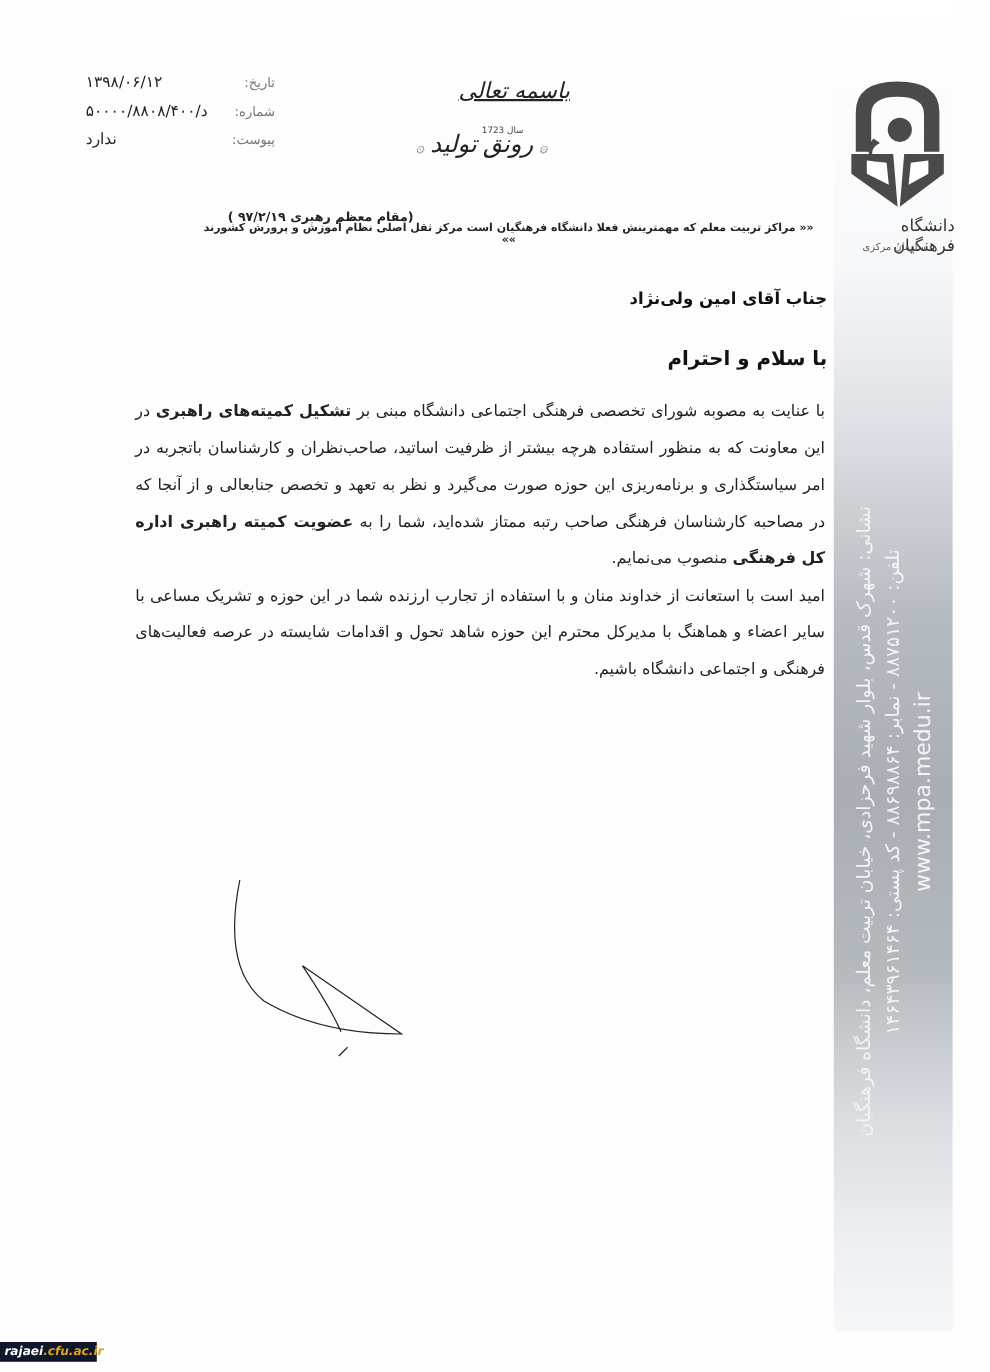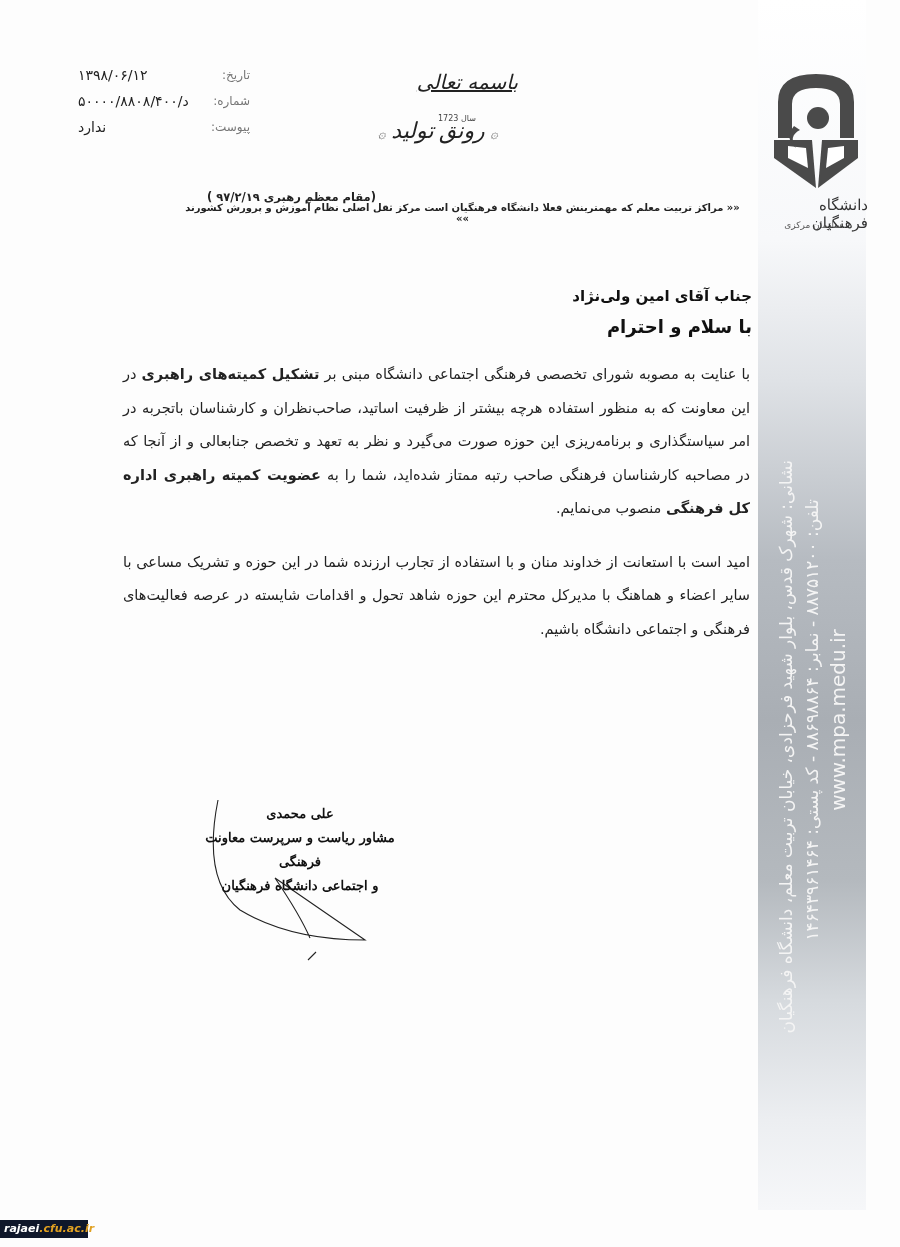--- a/index.html
+++ b/index.html
@@ -48,27 +48,27 @@
     .meta-label { width:42px; color:#777; font-size:12px; text-align:right; }
     .meta-value { flex:1; color:#222; font-size:14px; text-align:left; padding-left:8px; }
 
     
     .quote { position:absolute; left:180px; top:162px; width:565px; direction:rtl; text-align:center;
       font-weight:bold; font-size:10px; color:#222;margin-top:40px; }
     .quote-src { position:absolute; left:180px; top:190px; width:400px; direction:rtl; text-align:right;
       font-weight:bold; font-size:11.5px; color:#222;margin-left:27px; }
     .quote-src { left:180px; width:auto; right:auto; }
 
-    .recipient { position:absolute; right:148px; top:262px; direction:rtl; font-weight:bold; font-size:15px; color:#111;margin-top:25px; }
+    .recipient { position:absolute; right:148px; top:262px; direction:rtl; font-weight:bold; font-size:15px; color:#111; }
     .greeting { position:absolute; right:148px; top:316px; direction:rtl; font-weight:bold; font-size:18px; color:#111; }
 
     .body-text { position:absolute; left:123px; top:358px; width:627px; direction:rtl; text-align:justify;
       text-align-last:right; font-size:14.5px; line-height:33.5px; color:#222; }
     .body-text p { margin:0; }
-    .body-text p + p { margin-top:20px; }
+    .body-text p + p { }
     .body-text b { font-weight:bold; }
 
     
     .sig { position:absolute; left:200px; top:802px; width:200px; direction:rtl; text-align:center;
       font-family:"DejaVu Serif", serif; font-weight:bold; font-size:13px; line-height:24px; color:#111; }
     .sig-stroke { position:absolute; left:200px; top:790px; width:180px; height:180px; }
 
     
     .wm { position:absolute; left:0; top:1220px; width:88px; height:18px; background:#0f172a;
       font-family:"DejaVu Sans", sans-serif; font-weight:bold; font-style:italic; font-size:11px;
@@ -131,22 +131,17 @@
 
   <div class="body-text">
     <p><span>با عنایت به مصوبه شورای تخصصی فرهنگی اجتماعی دانشگاه مبنی بر </span><b>تشکیل کمیته‌های راهبری</b><span> در این معاونت که به منظور استفاده هرچه بیشتر از ظرفیت اساتید، صاحب‌نظران و کارشناسان باتجربه در امر سیاستگذاری و برنامه‌ریزی این حوزه صورت می‌گیرد و نظر به تعهد و تخصص جنابعالی و از آنجا که در مصاحبه کارشناسان فرهنگی صاحب رتبه ممتاز شده‌اید، شما را به </span><b>عضویت کمیته راهبری اداره کل فرهنگی</b><span> منصوب می‌نمایم.</span></p>
     <p>امید است با استعانت از خداوند منان و با استفاده از تجارب ارزنده شما در این حوزه و تشریک مساعی با سایر اعضاء و هماهنگ با مدیرکل محترم این حوزه شاهد تحول و اقدامات شایسته در عرصه فعالیت‌های  فرهنگی و اجتماعی دانشگاه باشیم.</p>
   </div>
 
   <svg class="sig-stroke" viewBox="0 0 180 180">
     <path d="M18 10 Q2 90 40 120 Q90 150 165 150 L75 88 Q100 125 110 148" fill="none" stroke="#222" stroke-width="1.1"></path>
     <path d="M108 170 L116 162" fill="none" stroke="#222" stroke-width="1.1"></path>
   </svg>
-  <div class="sig">
-    <div>علی محمدی</div>
-    <div>مشاور ریاست و سرپرست معاونت فرهنگی</div>
-    <div>و اجتماعی دانشگاه فرهنگیان</div>
-  </div>
 
   <div class="wm">
     <span class="a">rajaei</span><span class="b">.cfu.ac.ir</span>
   </div>
 </div>
 
 </body></html>

